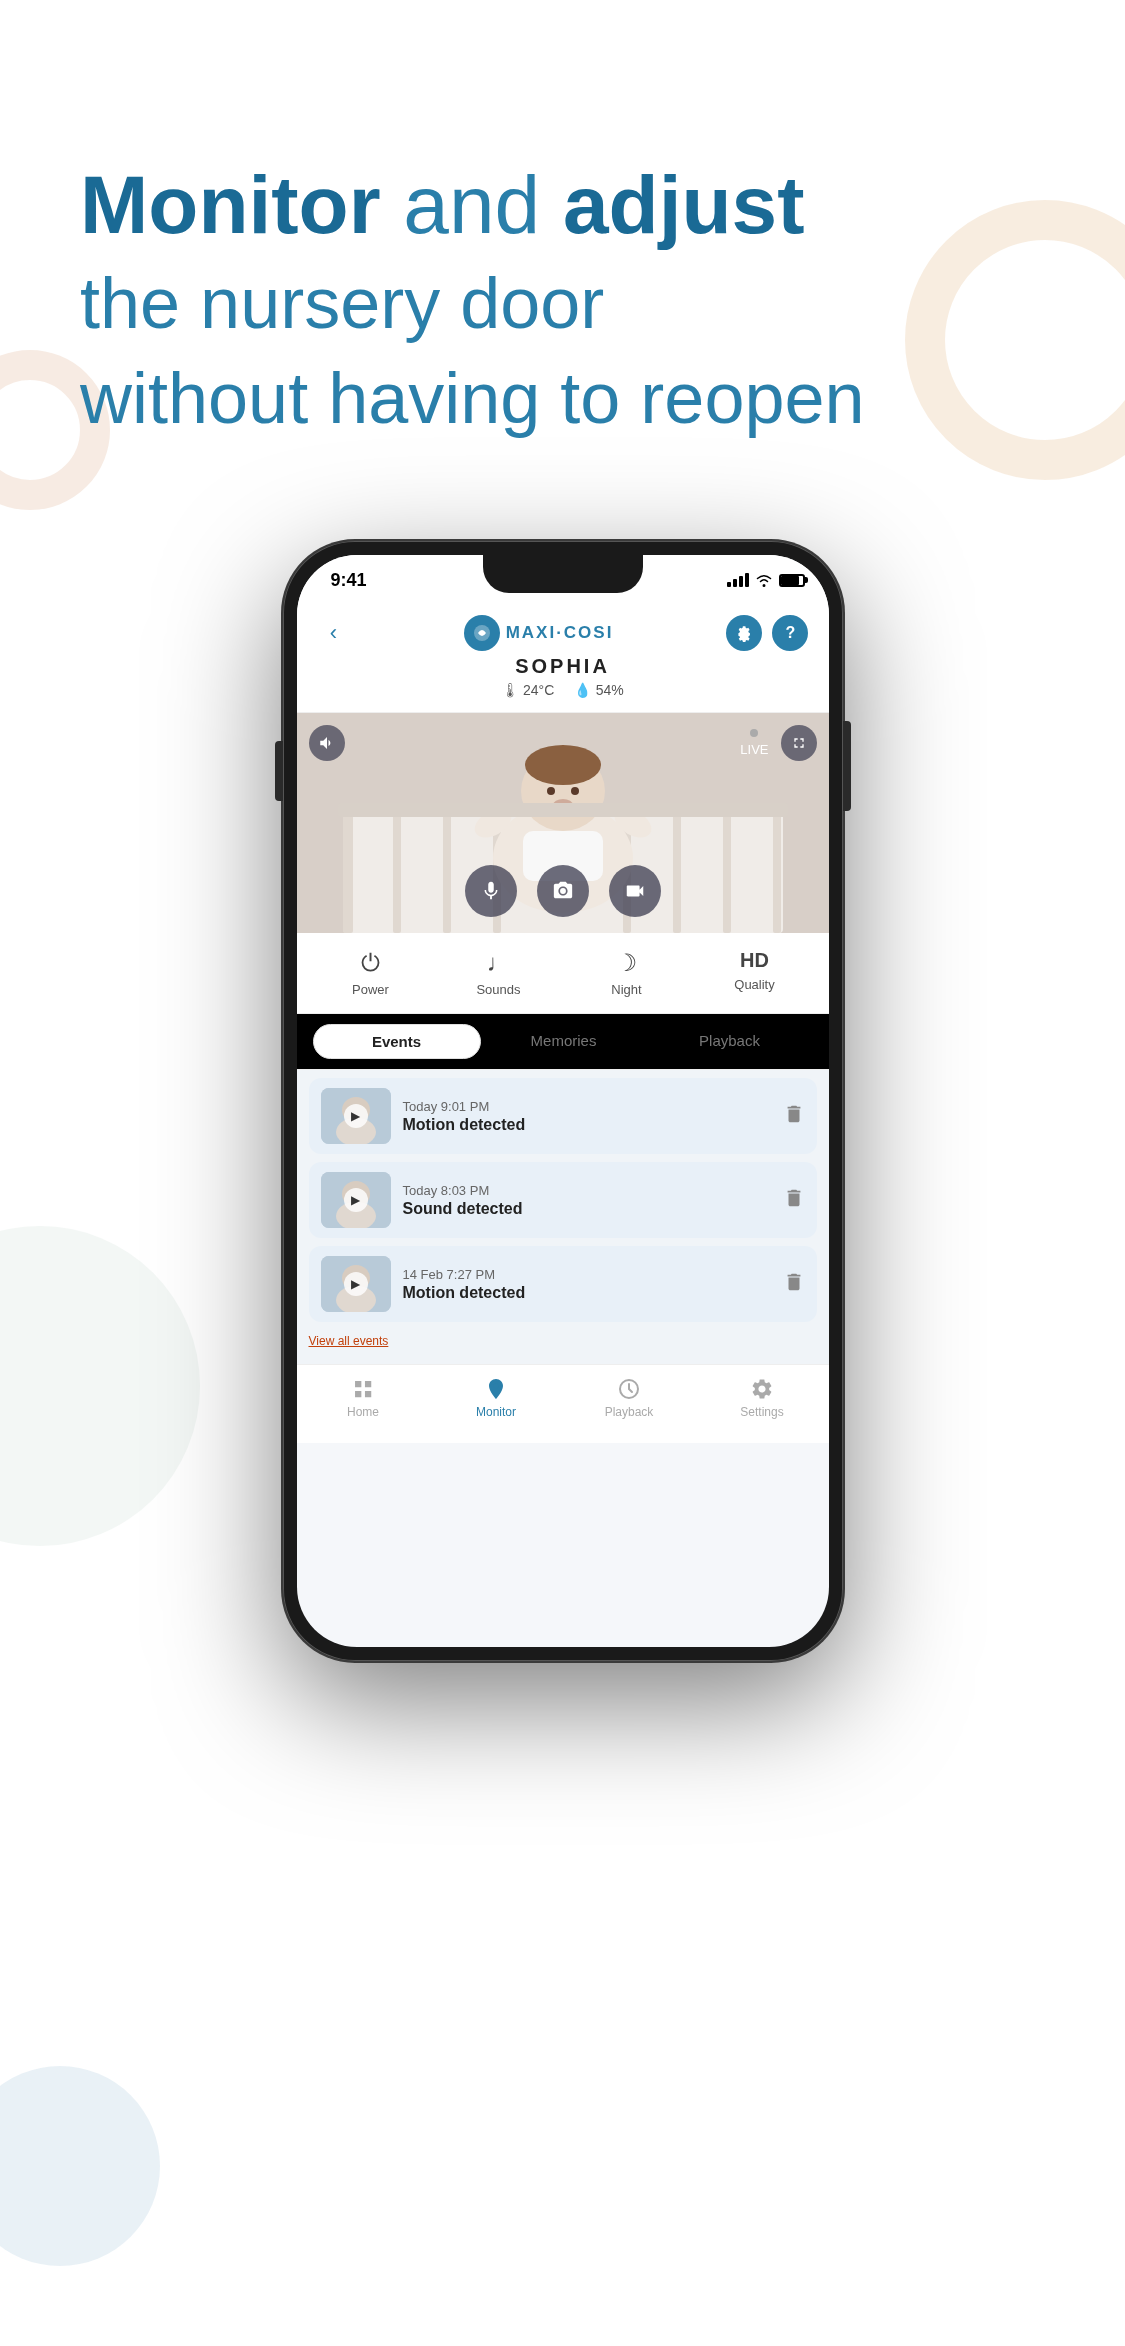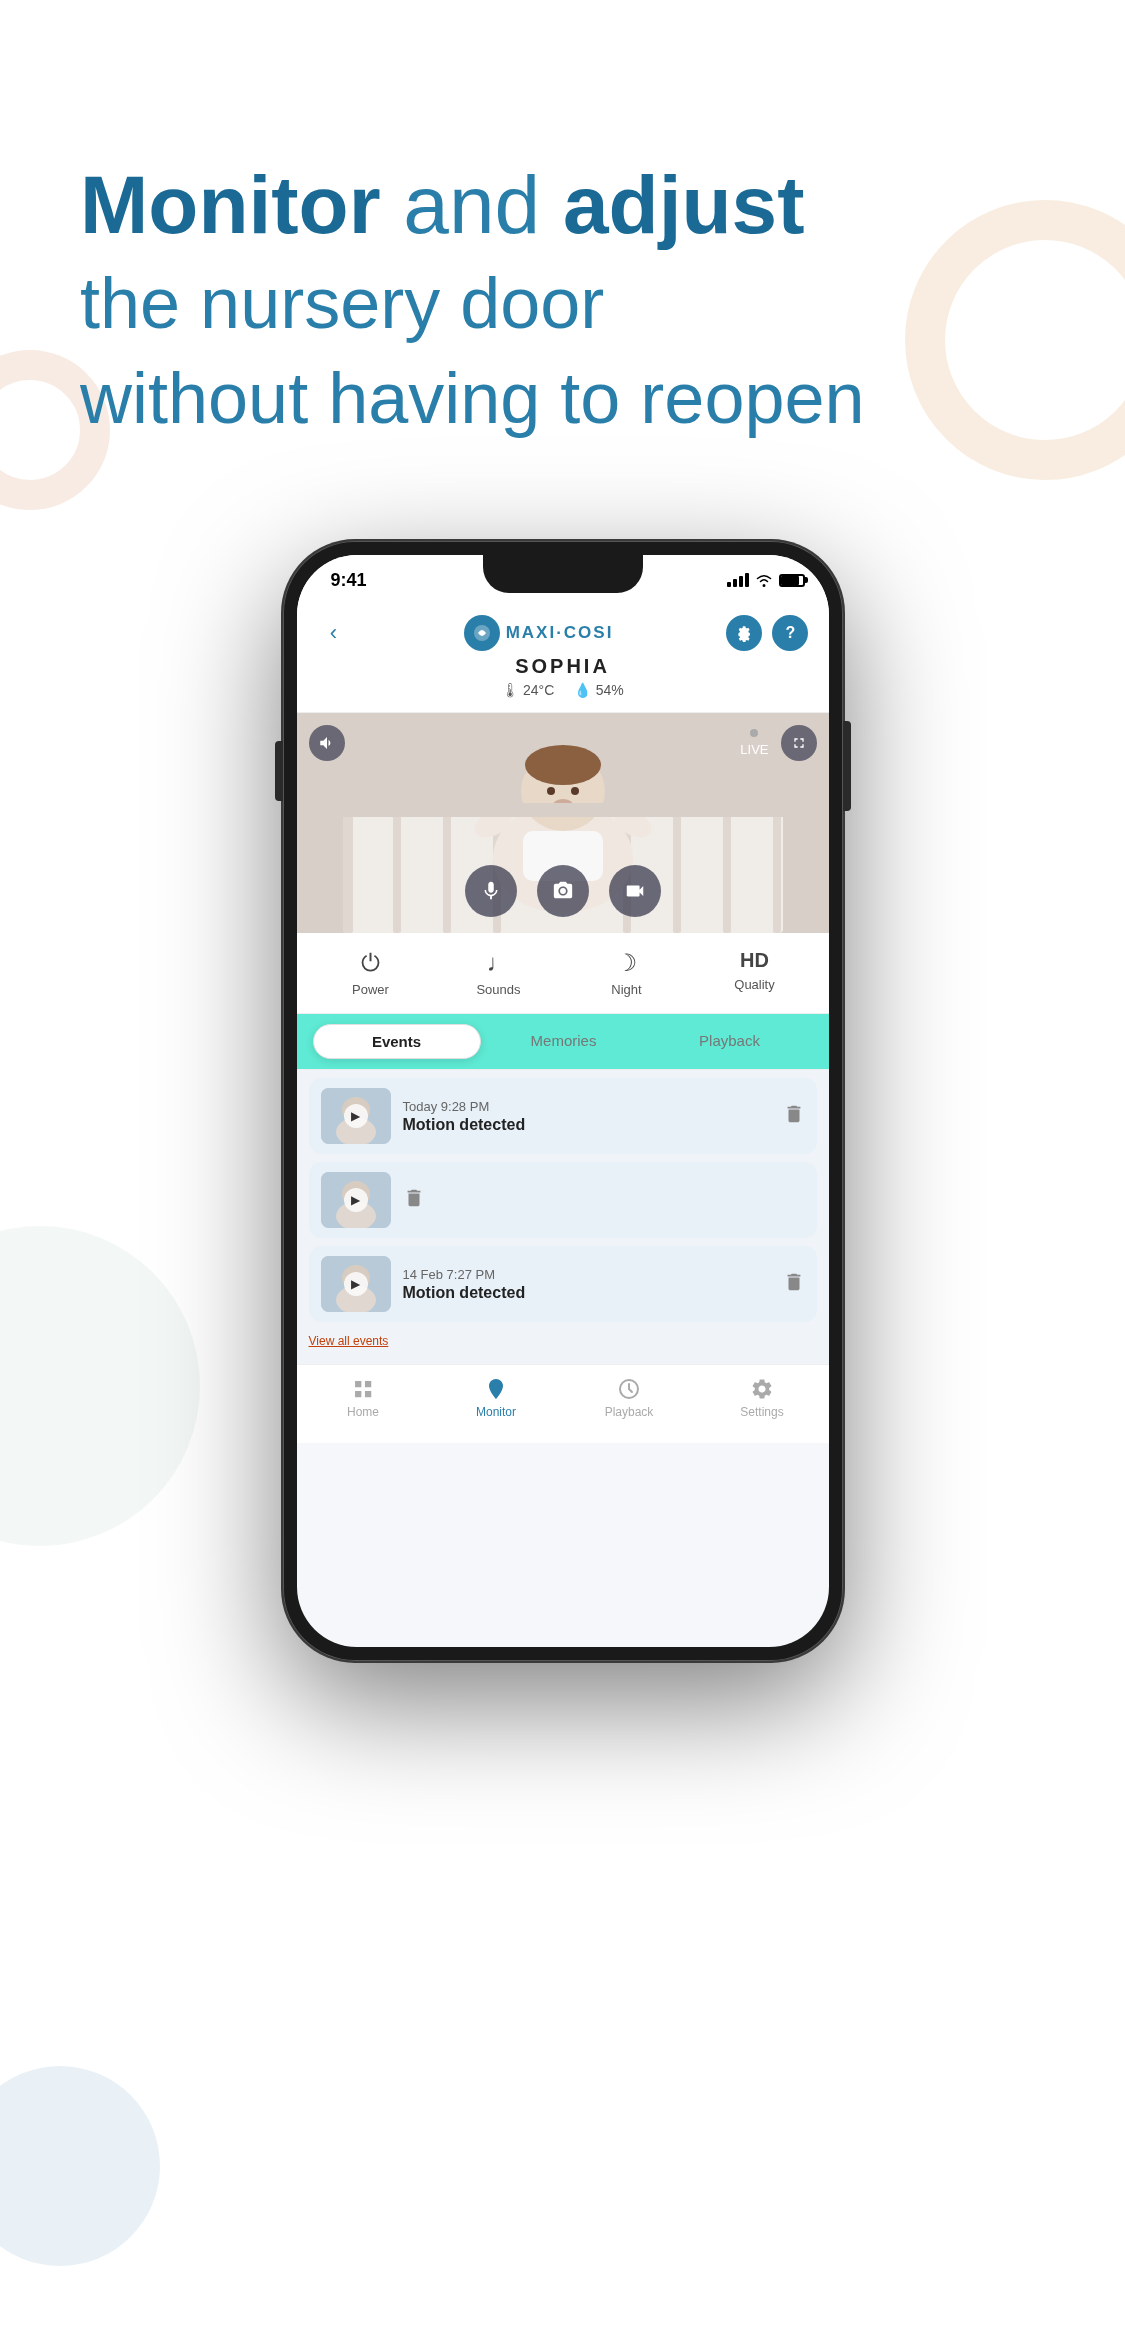--- a/index.html
+++ b/index.html
@@ -357,21 +357,21 @@
       font-size: 24px;
       color: #444;
     }
     .feature-label {
       font-size: 13px;
       color: #555;
     }
 
     
     .tab-bar {
-      background: #5eead4;
+      background: #000000;
       display: flex;
       padding: 10px 16px;
       border-bottom: 1px solid #eee;
     }
     .tab-item {
       flex: 1;
       text-align: center;
       padding: 8px 6px;
       font-size: 15px;
       font-weight: 500;
@@ -700,41 +700,45 @@
             <svg width="70" height="56" viewBox="0 0 70 56">
               <rect width="70" height="56" fill="#b8cad8"></rect>
               <ellipse cx="35" cy="22" rx="14" ry="13" fill="#d8ccc0"></ellipse>
               <ellipse cx="35" cy="44" rx="20" ry="14" fill="#e0d8d0"></ellipse>
             </svg>
             <div class="event-thumb-overlay">
               <div class="play-icon">▶</div>
             </div>
           </div>
           <div class="event-info">
-            <div class="event-time">Today 9:28 PM</div>
+            <div class="event-time">Today 9:01 PM</div>
             <div class="event-desc">Motion detected</div>
           </div>
           <div class="event-delete">
             <svg width="22" height="22" viewBox="0 0 24 24">
               <path d="M6 19c0 1.1.9 2 2 2h8c1.1 0 2-.9 2-2V7H6v12zM19 4h-3.5l-1-1h-5l-1 1H5v2h14V4z" fill="#888"></path>
             </svg>
           </div>
         </div>
 
         <div class="event-item">
           <div class="event-thumb">
             <svg width="70" height="56" viewBox="0 0 70 56">
               <rect width="70" height="56" fill="#b8cad8"></rect>
               <ellipse cx="35" cy="22" rx="14" ry="13" fill="#d8ccc0"></ellipse>
               <ellipse cx="35" cy="44" rx="20" ry="14" fill="#e0d8d0"></ellipse>
             </svg>
             <div class="event-thumb-overlay">
               <div class="play-icon">▶</div>
             </div>
           </div>
+          <div class="event-info">
+            <div class="event-time">Today 8:03 PM</div>
+            <div class="event-desc">Sound detected</div>
+          </div>
           <div class="event-delete">
             <svg width="22" height="22" viewBox="0 0 24 24">
               <path d="M6 19c0 1.1.9 2 2 2h8c1.1 0 2-.9 2-2V7H6v12zM19 4h-3.5l-1-1h-5l-1 1H5v2h14V4z" fill="#888"></path>
             </svg>
           </div>
         </div>
 
         <div class="event-item">
           <div class="event-thumb">
             <svg width="70" height="56" viewBox="0 0 70 56">

